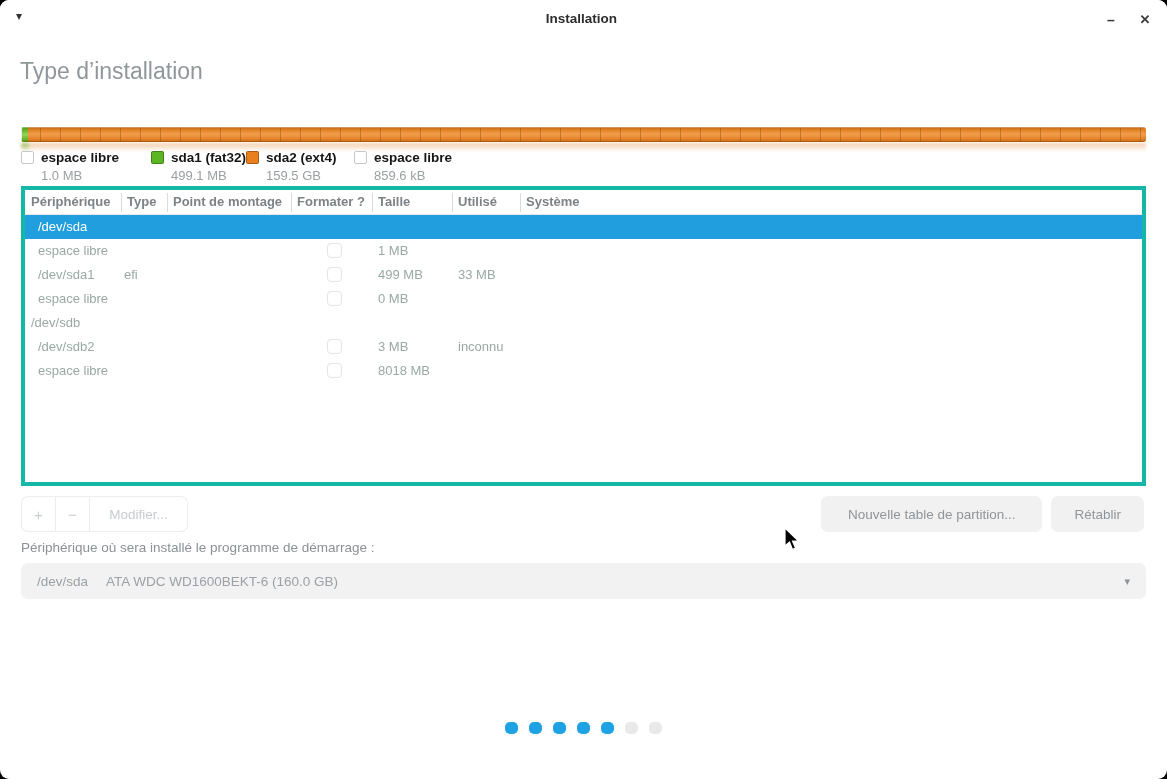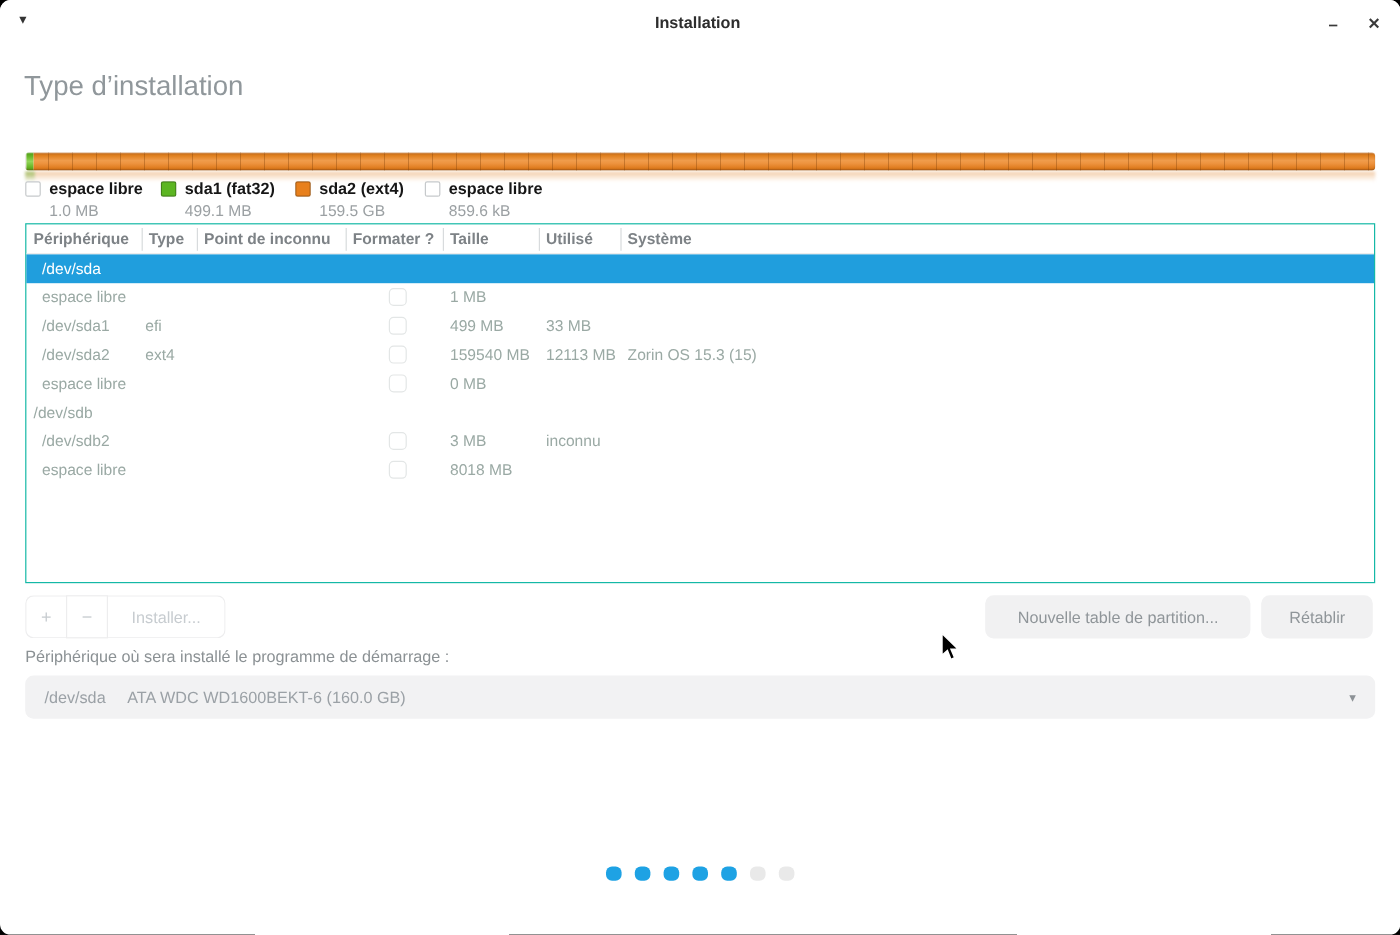--- a/index.html
+++ b/index.html
@@ -32,21 +32,21 @@
   
   .legend{position:absolute;left:21px;top:150px;width:1125px;height:32px;}
   .lg-item{position:absolute;top:0;}
   .lg-head{display:flex;align-items:center;gap:7px;}
   .lg-box{width:13px;height:13px;border-radius:2px;border:1px solid rgba(0,0,0,.28);}
   .lg-box.is-white{border-color:#c6c9cb;background:#fff;}
   .lg-label{font-size:13.5px;font-weight:bold;color:#161616;}
   .lg-size{margin:3px 0 0 20px;font-size:13px;color:#9ba0a3;}
 
   
-  .ptable{position:absolute;left:21px;top:186px;width:1125px;height:300px;border:1px solid #14b8a6;background:#fff;}
+  .ptable{position:absolute;left:21px;top:186px;width:1125px;height:300px;border:4px solid #14b8a6;background:#fff;}
   .thead{position:relative;height:25px;border-bottom:1px solid #e8e8e8;}
   .th{position:absolute;top:4px;font-size:13px;font-weight:bold;color:#7d8286;}
   .th-sep{position:absolute;top:3px;width:1px;height:19px;background:#d8dbdd;}
   .trow{position:relative;height:24px;font-size:13px;color:#9aa9a4;}
   .trow.selected{background:#209edd;color:#fff;}
   .c{position:absolute;top:4px;white-space:nowrap;}
   .c-dev{left:13px;}
   .trow.group .c-dev{left:6px;}
   .c-type{left:99px;text-align:center;}
   .c-size{left:353px;}
@@ -107,21 +107,21 @@
     </div>
 
   <div class="legend">
     <div class="lg-item" style="left:0">
       <div class="lg-head">
         <span class="lg-box is-white" style="background-color: rgb(255, 255, 255);"></span>
         <span class="lg-label">espace libre</span>
       </div>
       <div class="lg-size">1.0 MB</div>
     </div>
-    <div class="lg-item" style="left:113px">
+    <div class="lg-item" style="left:130px">
       <div class="lg-head">
         <span class="lg-box" style="background-color: rgb(92, 181, 34);"></span>
         <span class="lg-label">sda1 (fat32)</span>
       </div>
       <div class="lg-size">499.1 MB</div>
     </div>
     <div class="lg-item" style="left:225px">
       <div class="lg-head">
         <span class="lg-box" style="background-color: rgb(232, 128, 28);"></span>
         <span class="lg-label">sda2 (ext4)</span>
@@ -134,21 +134,21 @@
         <span class="lg-label">espace libre</span>
       </div>
       <div class="lg-size">859.6 kB</div>
     </div>
   </div>
 
   <div class="ptable">
     <div class="thead">
       <span class="th" style="left:6px">Périphérique</span>
       <span class="th" style="left:102px">Type</span>
-      <span class="th" style="left:148px">Point de inconnu</span>
+      <span class="th" style="left:148px">Point de montage</span>
       <span class="th" style="left:272px">Formater ?</span>
       <span class="th" style="left:353px">Taille</span>
       <span class="th" style="left:433px">Utilisé</span>
       <span class="th" style="left:501px">Système</span>
       <span class="th-sep" style="left:96px"></span>
       <span class="th-sep" style="left:142px"></span>
       <span class="th-sep" style="left:266px"></span>
       <span class="th-sep" style="left:347px"></span>
       <span class="th-sep" style="left:427px"></span>
       <span class="th-sep" style="left:495px"></span>
@@ -165,28 +165,20 @@
     </div>
 
     <div class="trow">
       <span class="c c-dev">/dev/sda1</span>
       <span class="c c-type">efi</span>
       <span class="checkbox"></span>
       <span class="c c-size">499 MB</span>
       <span class="c c-used">33 MB</span>
     </div>
 
-    <div class="trow">
-      <span class="c c-dev">/dev/sda2</span>
-      <span class="c c-type">ext4</span>
-      <span class="checkbox"></span>
-      <span class="c c-size">159540 MB</span>
-      <span class="c c-used">12113 MB</span>
-      <span class="c c-sys">Zorin OS 15.3 (15)</span>
-    </div>
 
     <div class="trow">
       <span class="c c-dev">espace libre</span>
       <span class="checkbox"></span>
       <span class="c c-size">0 MB</span>
     </div>
 
     <div class="trow group">
       <span class="c c-dev">/dev/sdb</span>
     </div>
@@ -201,21 +193,21 @@
     <div class="trow">
       <span class="c c-dev">espace libre</span>
       <span class="checkbox"></span>
       <span class="c c-size">8018 MB</span>
     </div>
   </div>
 
   <div class="left-group">
     <button class="btn group-btn gb-add">+</button>
     <button class="btn group-btn gb-remove">−</button>
-    <button class="btn group-btn gb-edit">Installer...</button>
+    <button class="btn group-btn gb-edit">Modifier...</button>
   </div>
   <div class="right-group">
     <button class="btn btn-newtable">Nouvelle table de partition...</button>
     <button class="btn btn-revert">Rétablir</button>
   </div>
 
   <div class="boot-label">Périphérique où sera installé le programme de démarrage :</div>
   <div class="boot-select">
     <span class="bs-device">/dev/sda</span>
     <span class="bs-desc">ATA WDC WD1600BEKT-6 (160.0 GB)</span>

